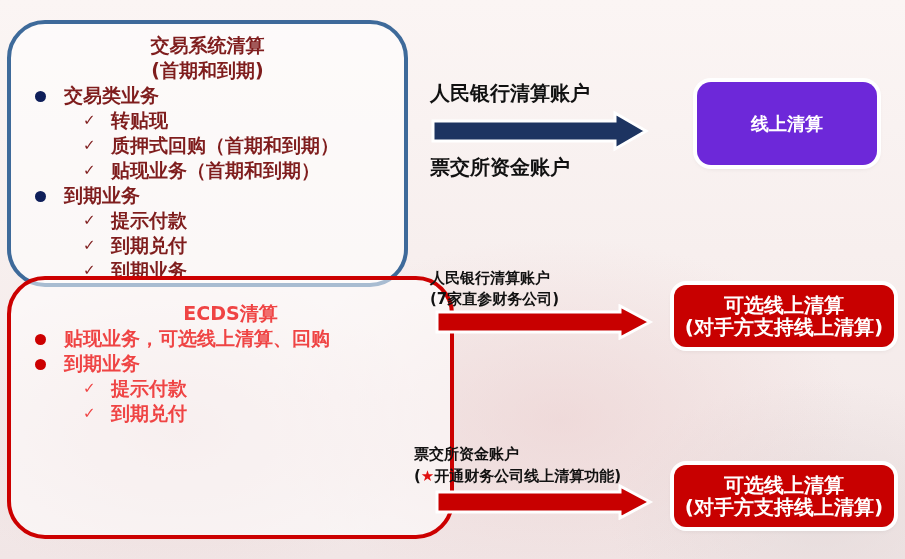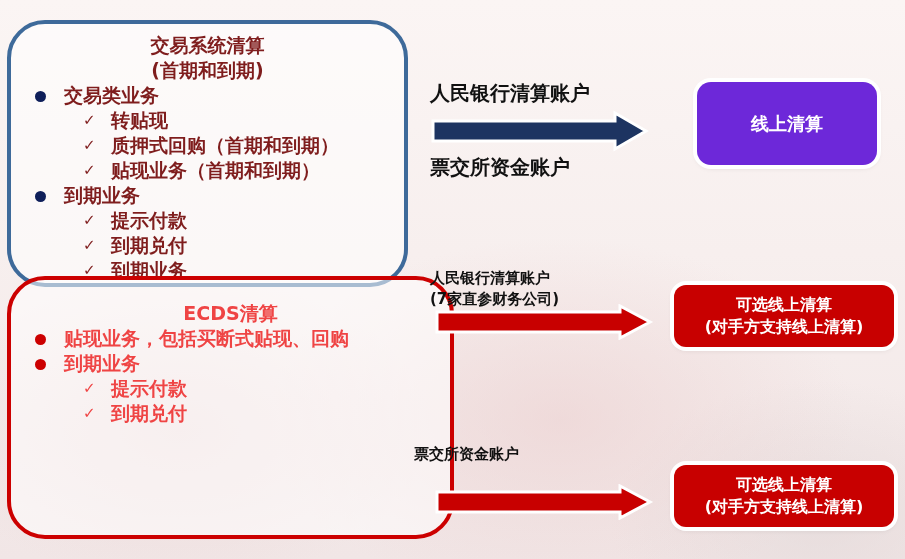--- a/index.html
+++ b/index.html
@@ -29,21 +29,21 @@
     #panel-ecds .inner { padding-top:21px; }
 
     .label { position:absolute; font-weight:bold; color:#111; text-align:left; }
     .arrow { position:absolute; }
     .result {
       position:absolute; box-sizing:border-box; border-radius:12px; color:#fff; font-weight:bold;
       display:flex; align-items:center; justify-content:center; text-align:center;
       box-shadow:0 0 0 4px #fff, 0 2px 6px rgba(0,0,0,0.15);
     }
     #result-online { left:697px; top:82px; width:180px; height:83px; background:#6d28d9; font-size:18px; border-radius:14px;}
-    .result.red { background:#c80000; font-size:16px; line-height:22px; flex-direction:column; }
+    .result.red { background:#c80000; font-size:20px; line-height:22px; flex-direction:column; }
     #result-opt1 { left:674px; top:285px; width:220px; height:62px; }
     #result-opt2 { left:674px; top:465px; width:220px; height:62px; }
     .star { color:#e01010; }
   </style>
 </head>
 <body>
 
 <div class="panel" id="panel-trade">
   <div class="inner">
     <div class="ptitle">交易系统清算</div>
@@ -55,21 +55,21 @@
     <div class="l1"><span class="dot"></span><span>到期业务</span></div>
     <div class="l2"><span class="chk">✓</span><span>提示付款</span></div>
     <div class="l2"><span class="chk">✓</span><span>到期兑付</span></div>
     <div class="l2"><span class="chk">✓</span><span>到期业务</span></div>
   </div>
 </div>
 
 <div class="panel" id="panel-ecds">
   <div class="inner">
     <div class="ptitle">ECDS清算</div>
-    <div class="l1"><span class="dot"></span><span>贴现业务，包括买断式贴现、回购</span></div>
+    <div class="l1"><span class="dot"></span><span>贴现业务，可选线上清算、回购</span></div>
     <div class="l1"><span class="dot"></span><span>到期业务</span></div>
     <div class="l2"><span class="chk">✓</span><span>提示付款</span></div>
     <div class="l2"><span class="chk">✓</span><span>到期兑付</span></div>
   </div>
 </div>
 
 <div class="label" style="left:430px;top:80px;width:210px;font-size:20px;">人民银行清算账户</div>
 <svg class="arrow" style="left:430px;top:110px;" width="220" height="42">
   <polygon points="3,11 185,11 185,3 216,21 185,39 185,31 3,31" fill="#1d3461" stroke="#fff" stroke-width="3" stroke-linejoin="miter"></polygon>
 </svg>
@@ -83,20 +83,21 @@
 <svg class="arrow" style="left:434px;top:304px;" width="220" height="36">
   <polygon points="3,8 186,8 186,2 216,18 186,34 186,28 3,28" fill="#c80000" stroke="#fff" stroke-width="3" stroke-linejoin="miter"></polygon>
 </svg>
 <div class="result red" id="result-opt1">
   <div>可选线上清算</div>
   <div>(对手方支持线上清算)</div>
 </div>
 
 <div class="label" style="left:414px;top:443px;width:250px;font-size:15px;line-height:22px;">
   <div>票交所资金账户</div>
+  <div><span>(</span><span class="star">★</span><span>开通财务公司线上清算功能)</span></div>
 </div>
 <svg class="arrow" style="left:434px;top:484px;" width="220" height="36">
   <polygon points="3,8 186,8 186,2 216,18 186,34 186,28 3,28" fill="#c80000" stroke="#fff" stroke-width="3" stroke-linejoin="miter"></polygon>
 </svg>
 <div class="result red" id="result-opt2">
   <div>可选线上清算</div>
   <div>(对手方支持线上清算)</div>
 </div>
 
 </body></html>

